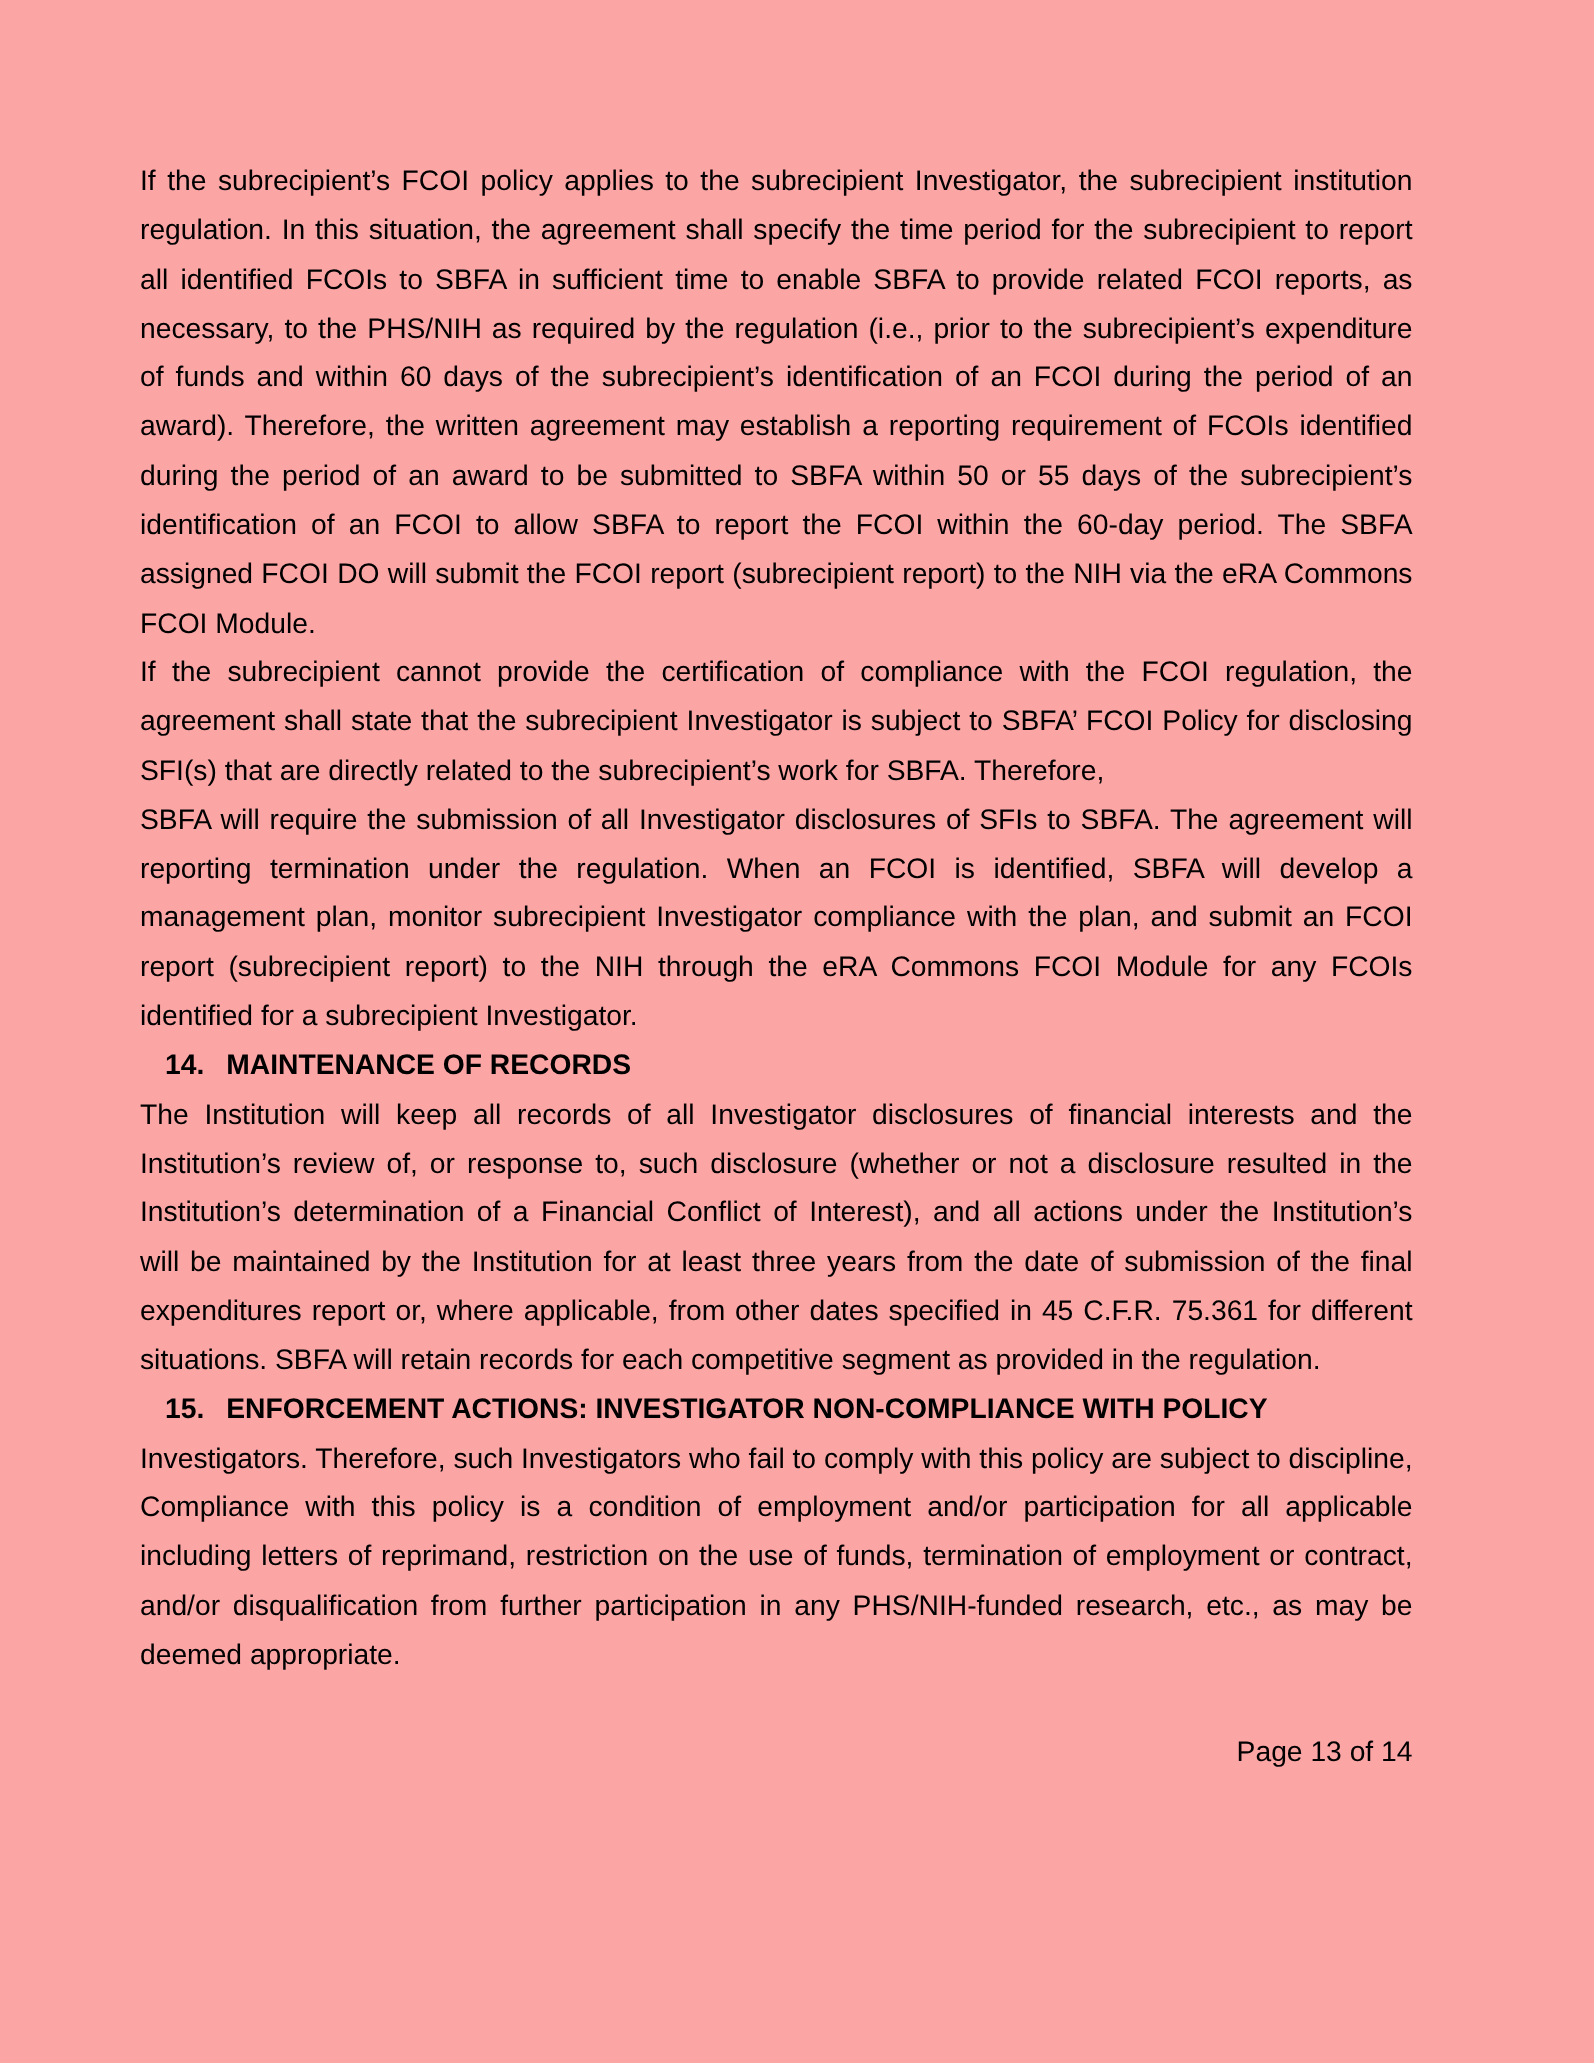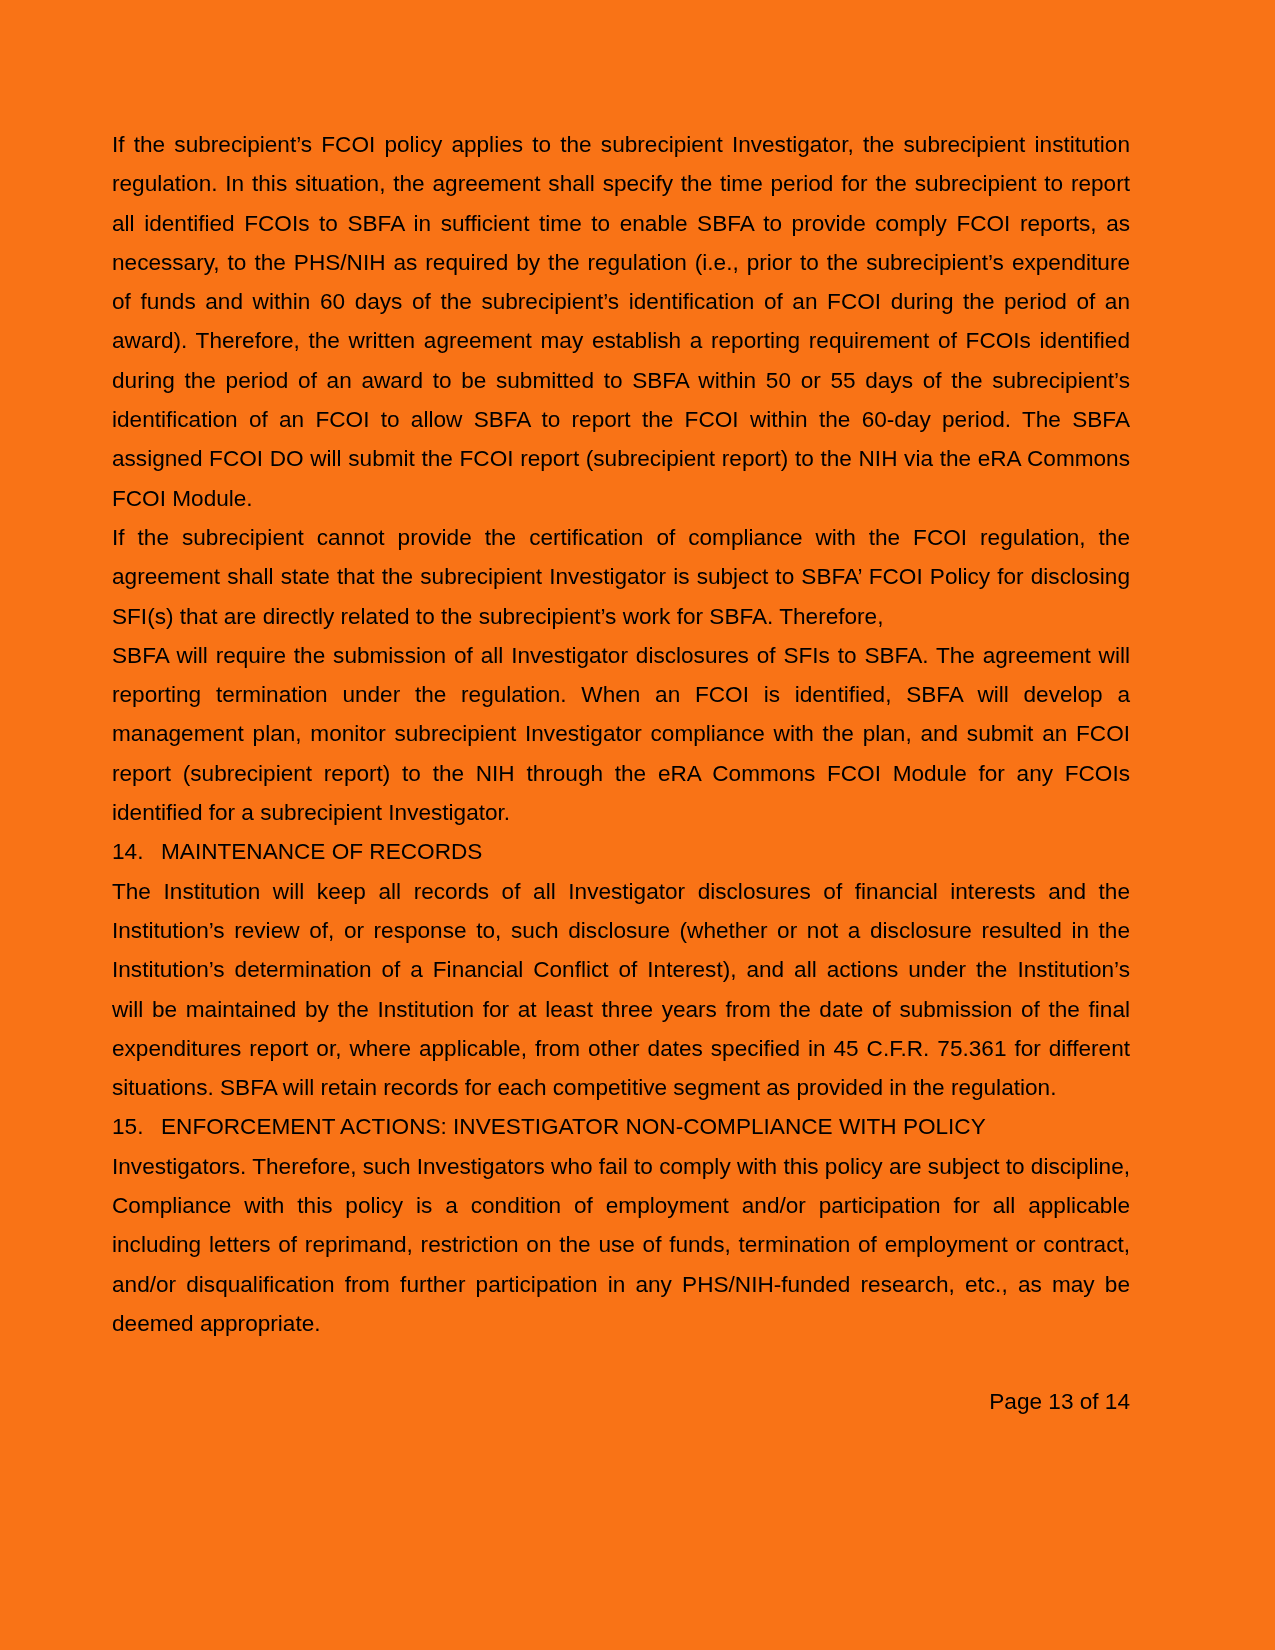--- a/index.html
+++ b/index.html
@@ -1,20 +1,20 @@
 <!DOCTYPE html>
 <html><head>
 <meta charset="utf-8">
 <style>
   html, body { margin: 0; padding: 0; background: #ffffff; }
   .page {
     position: relative;
     width: 1275px;
     height: 1650px;
-    background: #f97316;
+    background: #fca5a5;
     overflow: hidden;
     font-family: "Liberation Sans", "DejaVu Sans", sans-serif;
     color: #000000;
   }
   .content {
     position: absolute;
     left: 112px;
     top: 125px;
     width: 1018px;
     font-size: 22.6px;
@@ -23,22 +23,23 @@
   .para .line {
     white-space: nowrap;
     text-align: justify;
     text-align-last: justify;
     text-justify: inter-word;
   }
   .para .line:last-child {
     text-align-last: left;
   }
   .heading {
-    font-weight: normal;
+    font-weight: bold;
     white-space: nowrap;
+    margin-left: 20px;
   }
   .heading .hnum {
     display: inline-block;
     width: 49px;
   }
   .footer {
     position: absolute;
     left: 112px;
     top: 1382px;
     width: 1018px;
@@ -49,21 +50,21 @@
 </style>
 </head>
 <body>
 
 <div class="page">
   <div class="content">
 
     <div class="para">
         <div class="line">If the subrecipient’s FCOI policy applies to the subrecipient Investigator, the subrecipient institution</div>
         <div class="line">regulation. In this situation, the agreement shall specify the time period for the subrecipient to report</div>
-        <div class="line">all identified FCOIs to SBFA in sufficient time to enable SBFA to provide comply FCOI reports, as</div>
+        <div class="line">all identified FCOIs to SBFA in sufficient time to enable SBFA to provide related FCOI reports, as</div>
         <div class="line">necessary, to the PHS/NIH as required by the regulation (i.e., prior to the subrecipient’s expenditure</div>
         <div class="line">of funds and within 60 days of the subrecipient’s identification of an FCOI during the period of an</div>
         <div class="line">award). Therefore, the written agreement may establish a reporting requirement of FCOIs identified</div>
         <div class="line">during the period of an award to be submitted to SBFA within 50 or 55 days of the subrecipient’s</div>
         <div class="line">identification of an FCOI to allow SBFA to report the FCOI within the 60-day period. The SBFA</div>
         <div class="line">assigned FCOI DO will submit the FCOI report (subrecipient report) to the NIH via the eRA Commons</div>
         <div class="line">FCOI Module.</div>
       </div>
 
     <div class="para">

